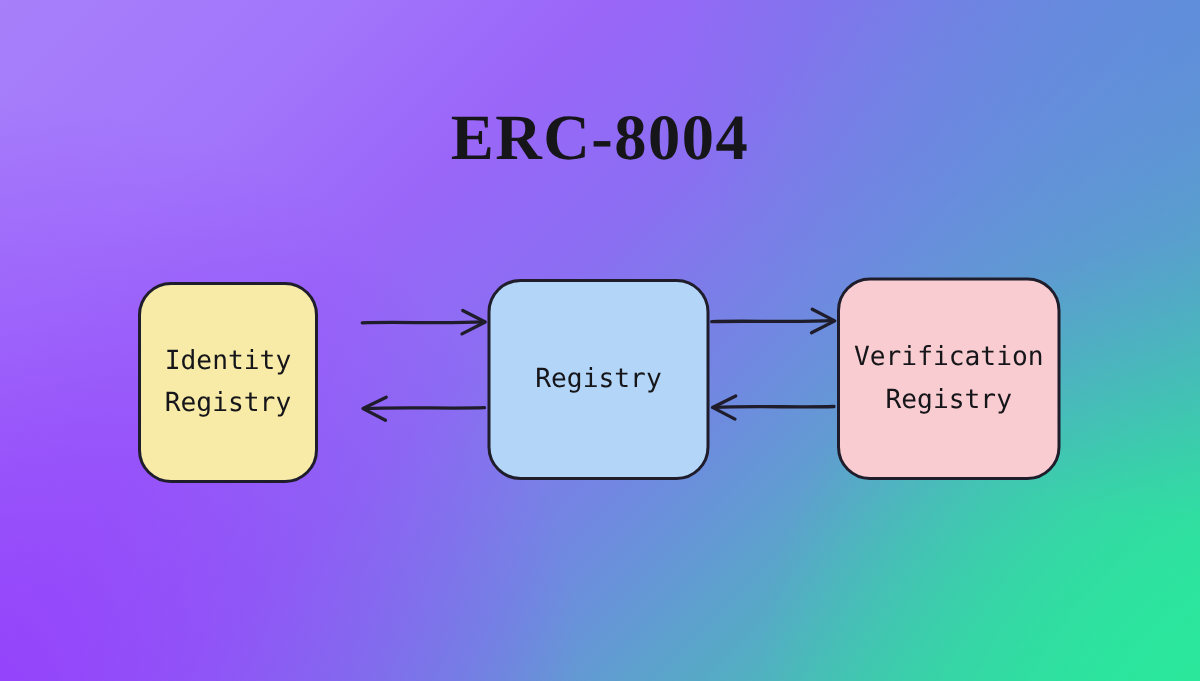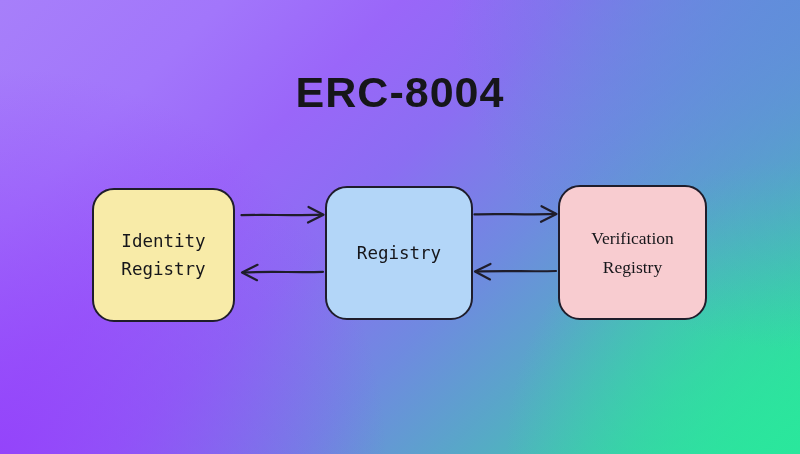--- a/index.html
+++ b/index.html
@@ -41,21 +41,21 @@
       radial-gradient(circle at 100% 100%, rgba(42,231,156,0.9) 0%, rgba(42,231,156,0.0) 32%);
     pointer-events: none;
   }
 
   #title {
     position: absolute;
     left: 0;
     right: 0;
     top: 68px;
     text-align: center;
-    font-family: Liberation Sans, sans-serif;
+    font-family: Liberation Serif, serif;
     font-size: 43px;
     font-weight: 700;
     letter-spacing: 1px;
     color: #16161a;
     z-index: 5;
   }
 
   .node {
     position: absolute;
     box-sizing: border-box;
@@ -70,40 +70,39 @@
     font-size: 17.5px;
     line-height: 1.62;
     color: #16161a;
     text-align: center;
     white-space: pre;
   }
 
   #node-identity {
     left: 92px;
     top: 188px;
-    width: 143px;
+    width: 120px;
     height: 134px;
     background: #f8eba8;
   }
 
   #node-reputation {
     left: 325px;
     top: 186px;
     width: 148px;
     height: 134px;
     background: #b3d6f8;
   }
 
   #node-verification {
     left: 558px;
     top: 185px;
     width: 149px;
     height: 135px;
     background: #f8ccd0;
-    font-family: Liberation Serif, serif;
   }
 
   #arrows {
     position: absolute;
     left: 0;
     top: 0;
     width: 800px;
     height: 454px;
     z-index: 3;
     pointer-events: none;

